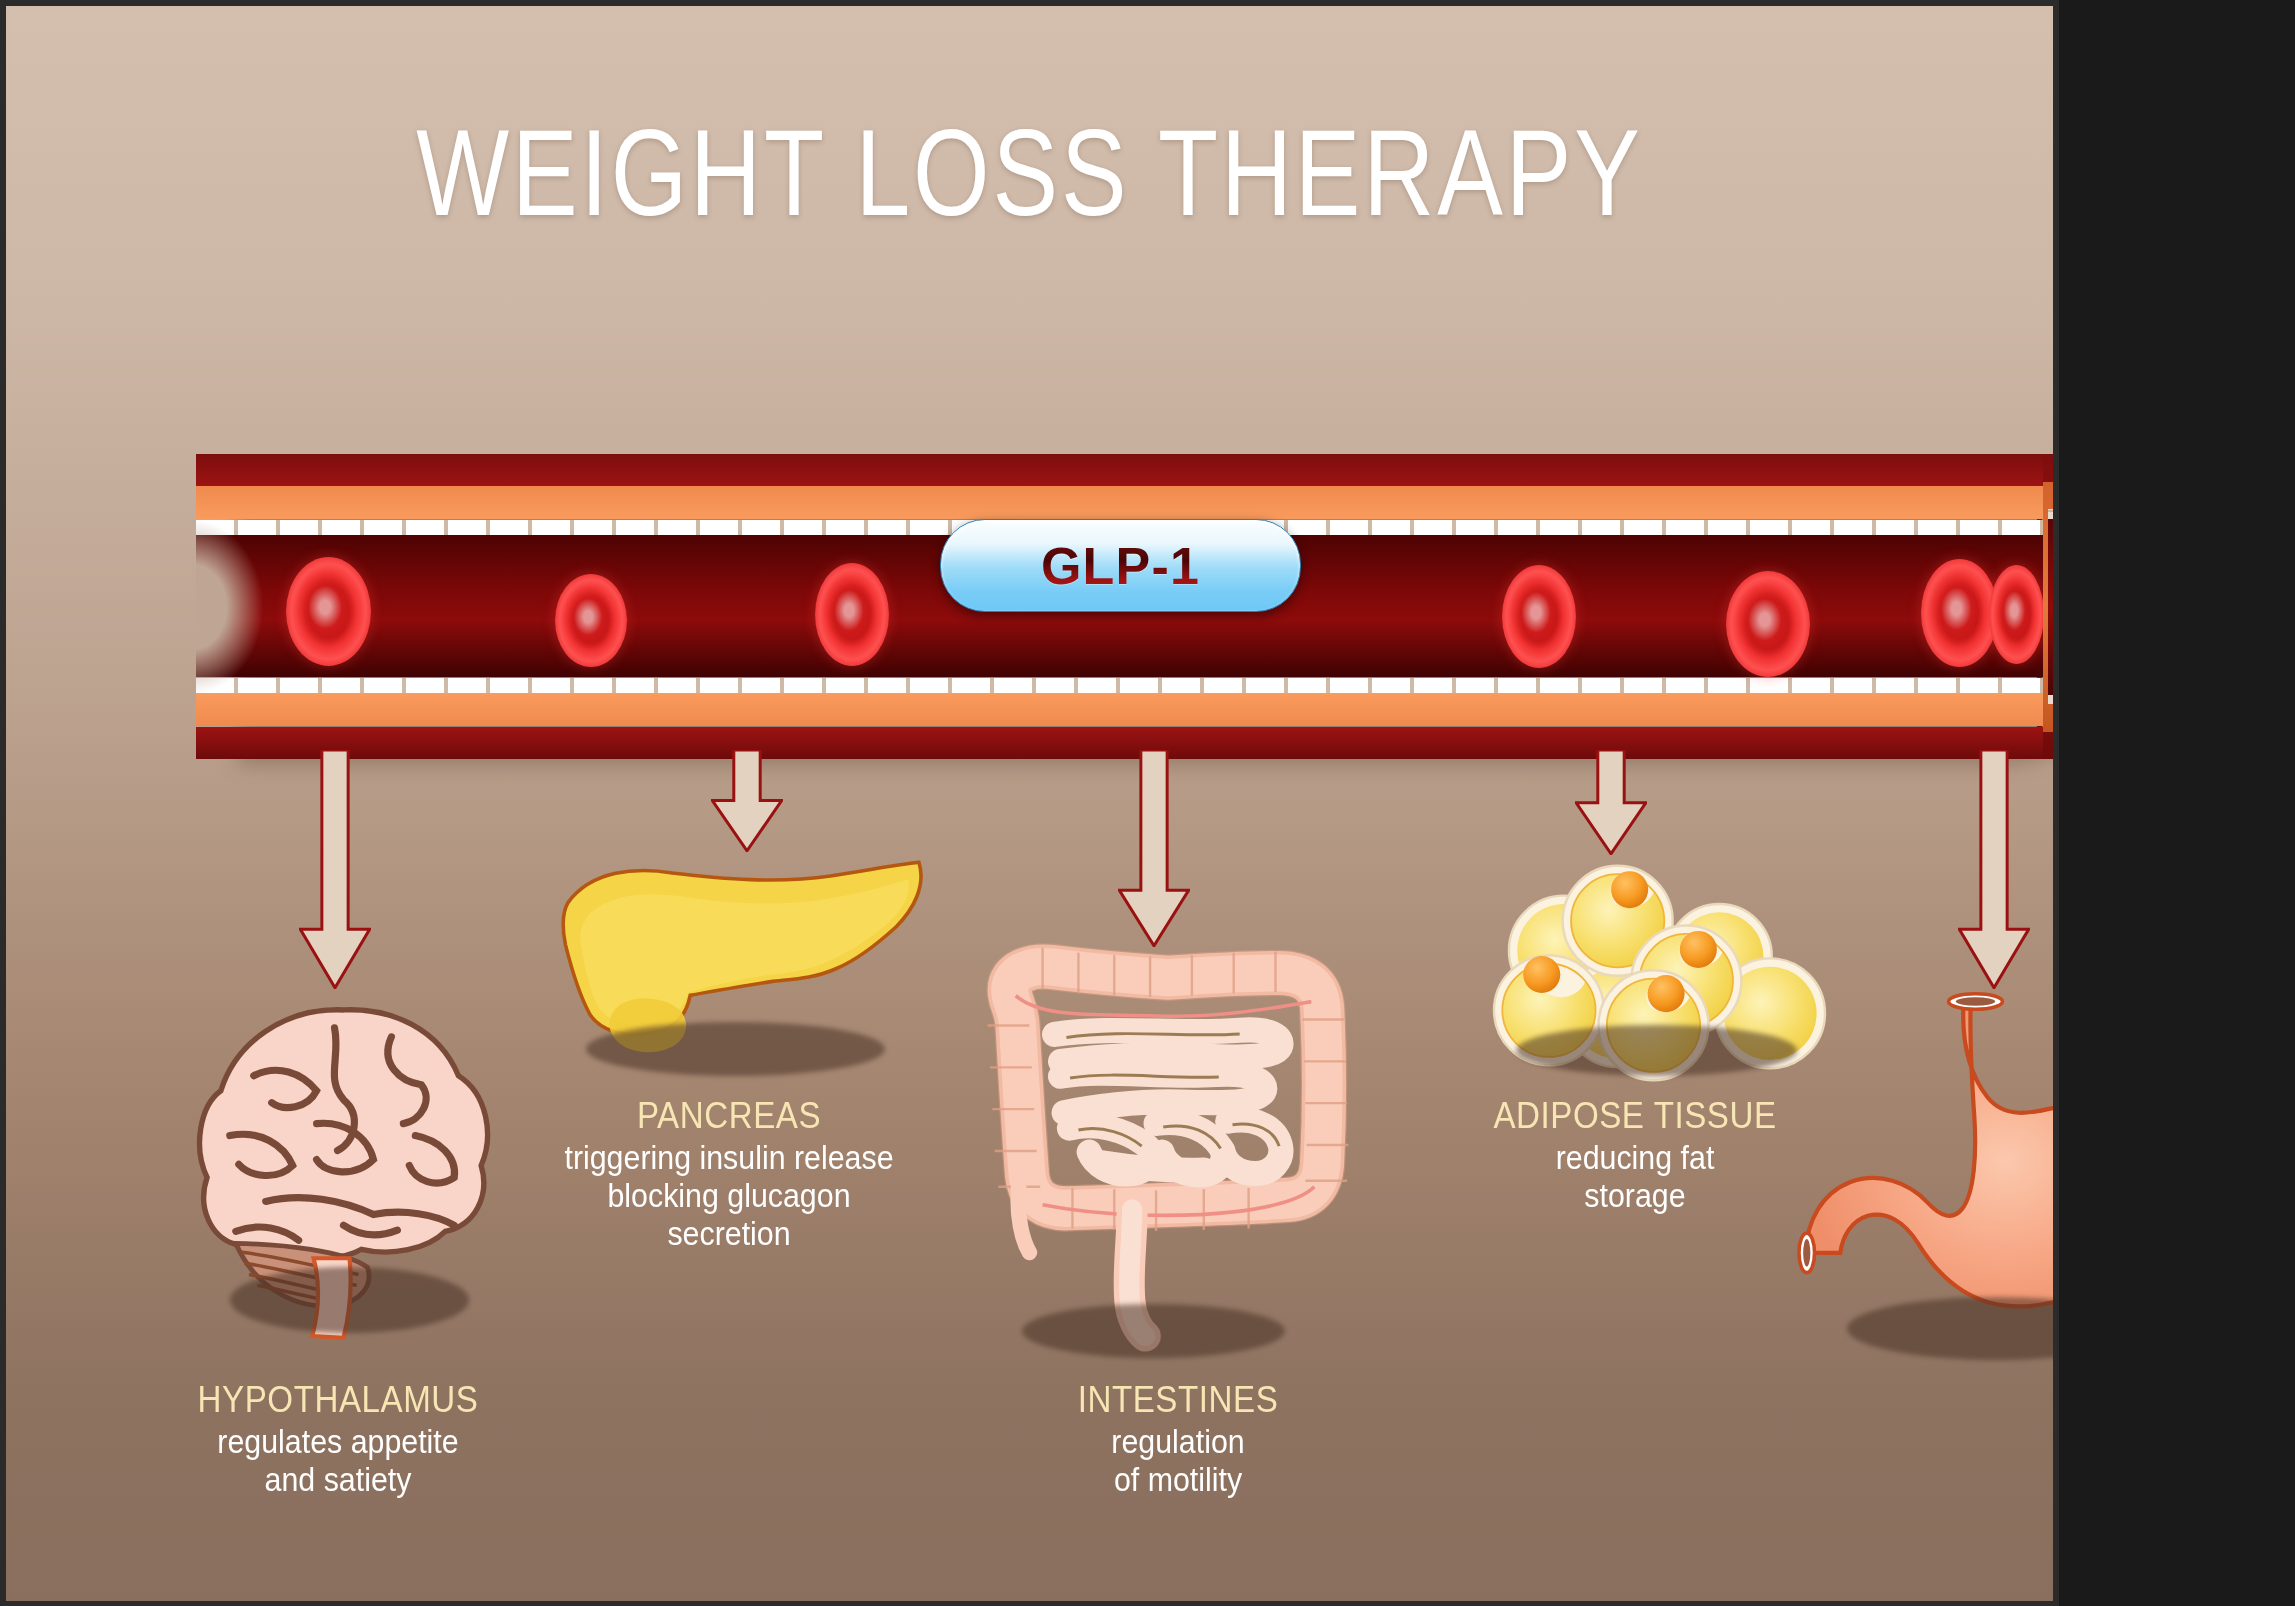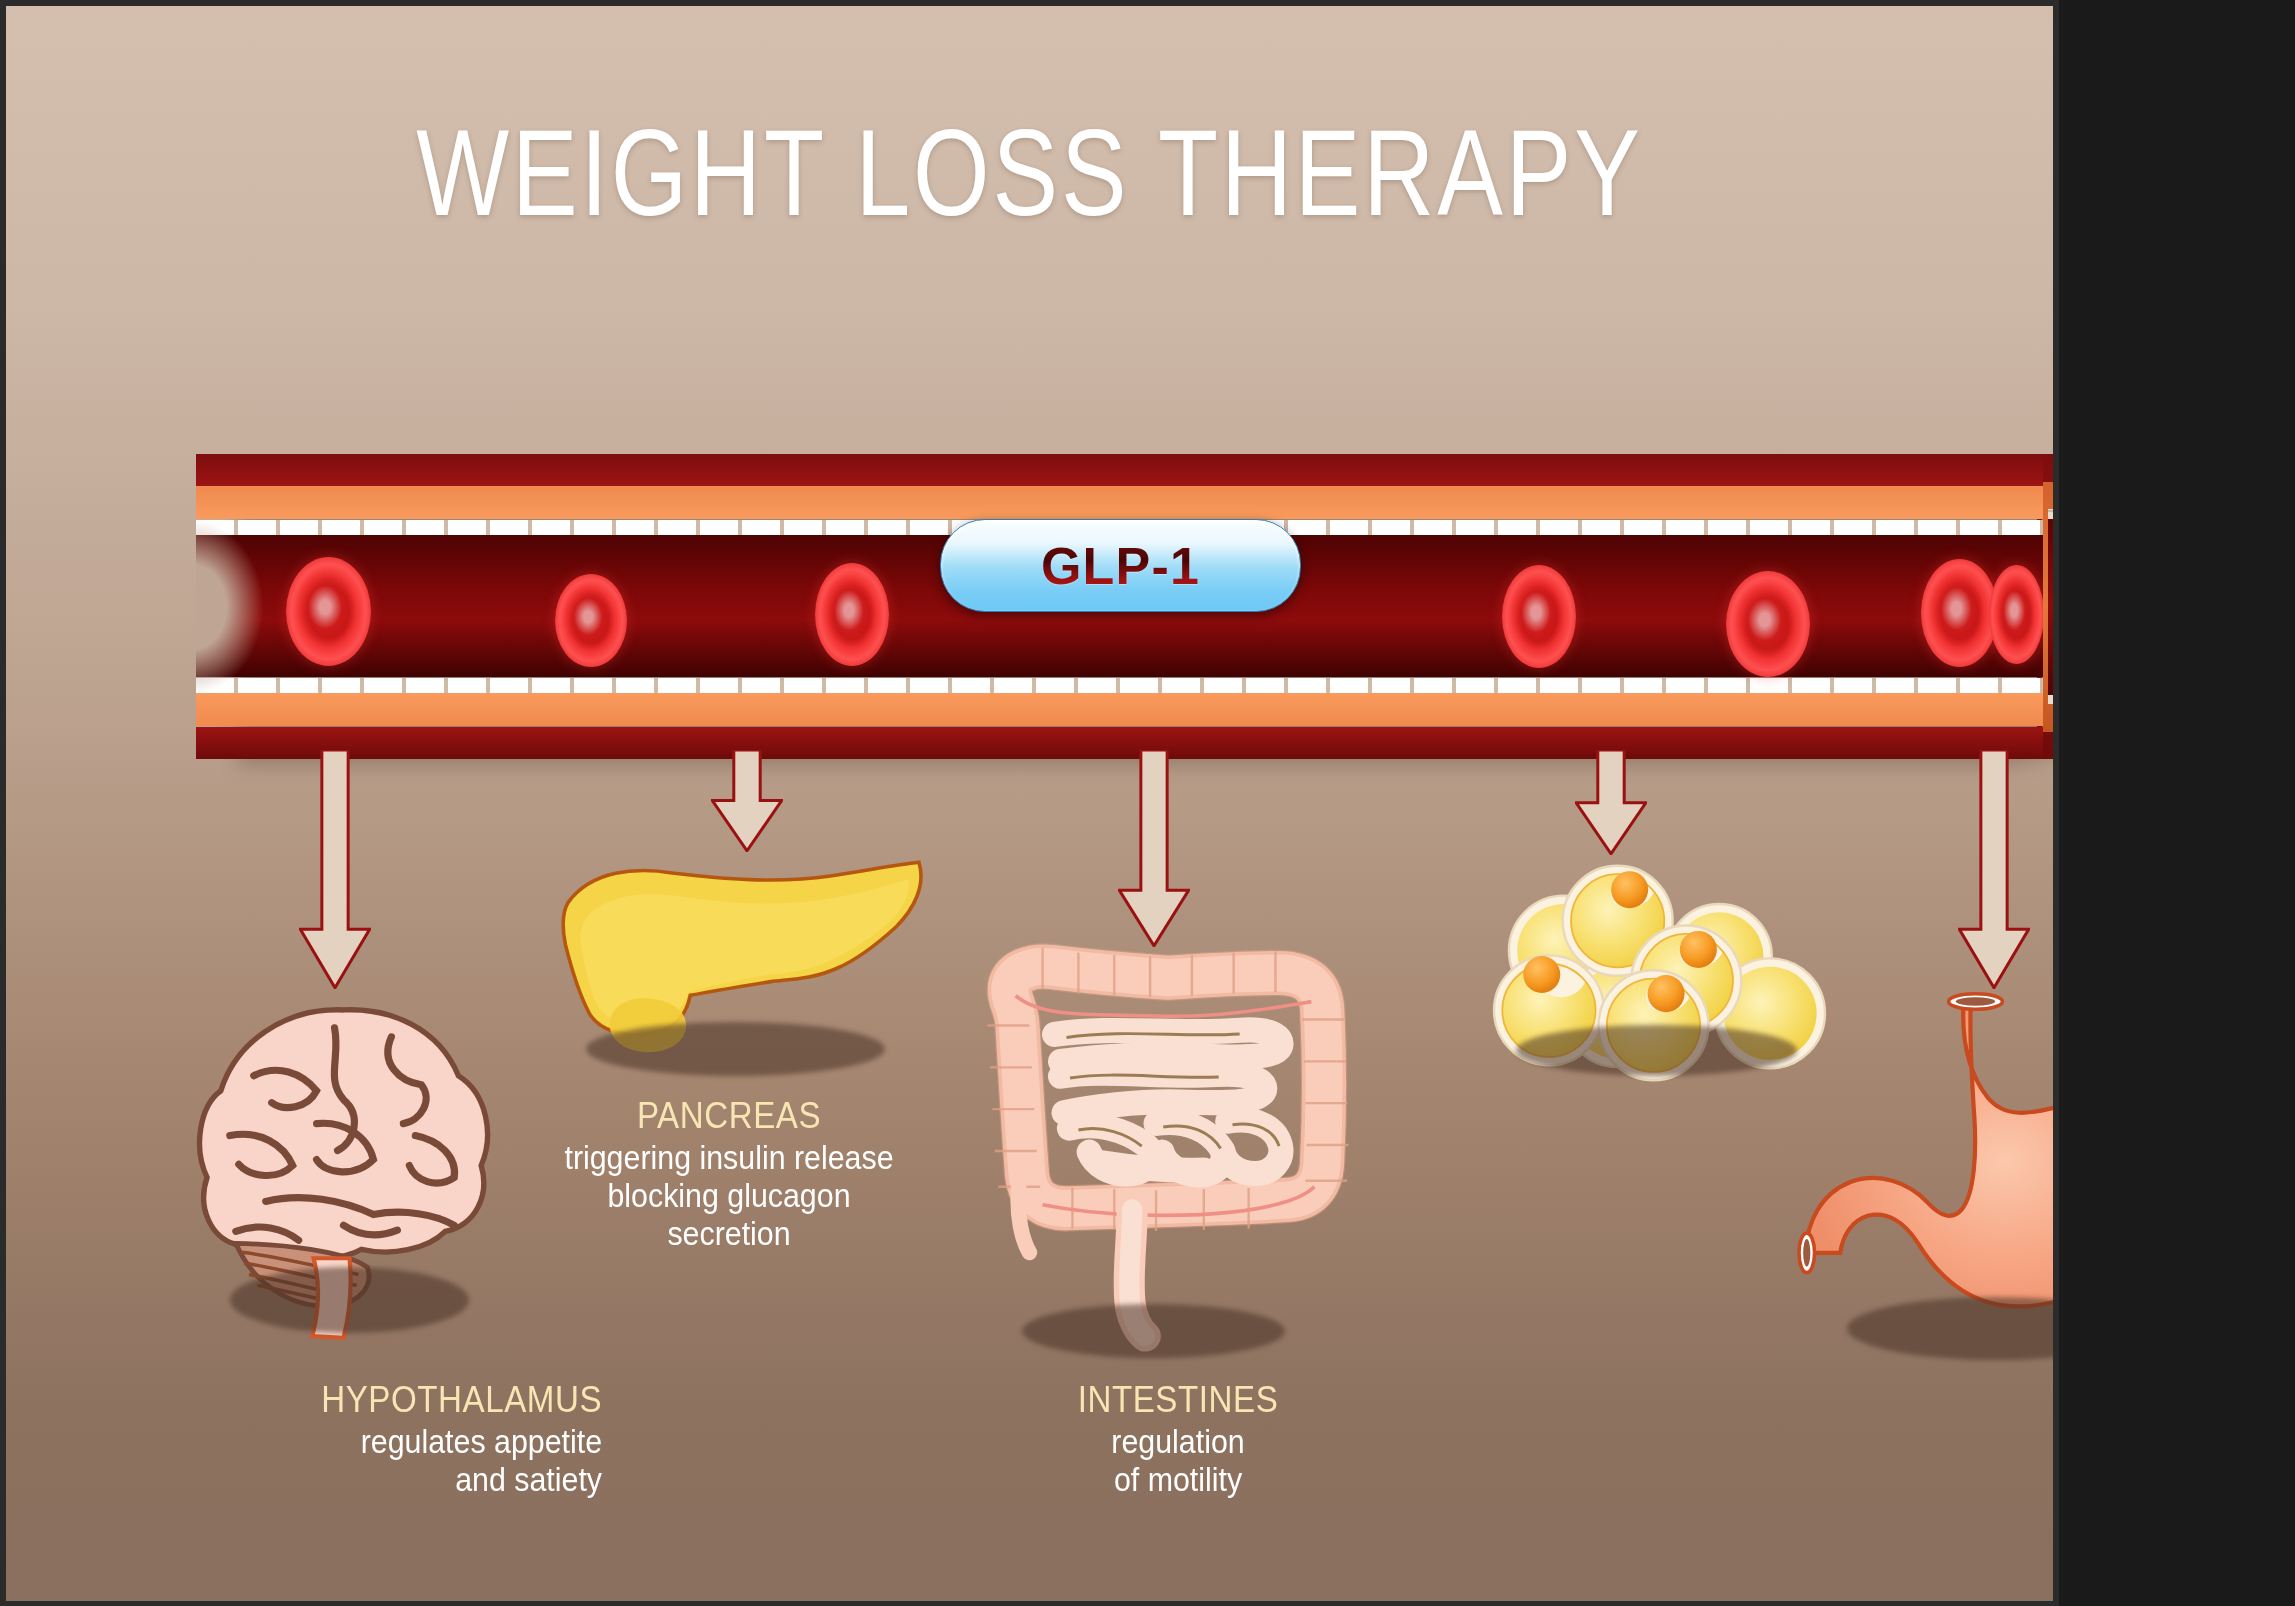--- a/index.html
+++ b/index.html
@@ -372,35 +372,40 @@
                C304 180 300 110 302 48 Z" fill="url(#stomachGrad)" stroke="#c84a1e" stroke-width="7"></path>
 
       <ellipse cx="310" cy="46" rx="45" ry="13" fill="#ffffff" stroke="#c84a1e" stroke-width="6"></ellipse>
       <ellipse cx="310" cy="46" rx="33" ry="7" fill="#9c5b40"></ellipse>
 
       <ellipse cx="28" cy="466" rx="13" ry="33" fill="#ffffff" stroke="#c84a1e" stroke-width="6"></ellipse>
       <ellipse cx="28" cy="466" rx="6" ry="23" fill="#9c5b40"></ellipse>
     </svg>
   </div>
 
-  <div class="lbl" style="left:45px;top:1375px;width:574px;text-align:right;">
+  <div class="lbl" style="left:45px;top:1375px;width:574px;">
     <div class="head">HYPOTHALAMUS</div>
     <div class="desc">regulates appetite
 and satiety</div>
   </div>
 
   <div class="lbl" style="left:487px;top:1091px;width:472px;">
     <div class="head">PANCREAS</div>
     <div class="desc">triggering insulin release
 blocking glucagon
 secretion</div>
   </div>
 
   <div class="lbl" style="left:930px;top:1375px;width:484px;">
     <div class="head">INTESTINES</div>
     <div class="desc">regulation
 of motility</div>
   </div>
 
+  <div class="lbl" style="left:1390px;top:1091px;width:478px;">
+    <div class="head">ADIPOSE TISSUE</div>
+    <div class="desc">reducing fat
+storage</div>
+  </div>
 
 
 </div>
 
 
 </body></html>

